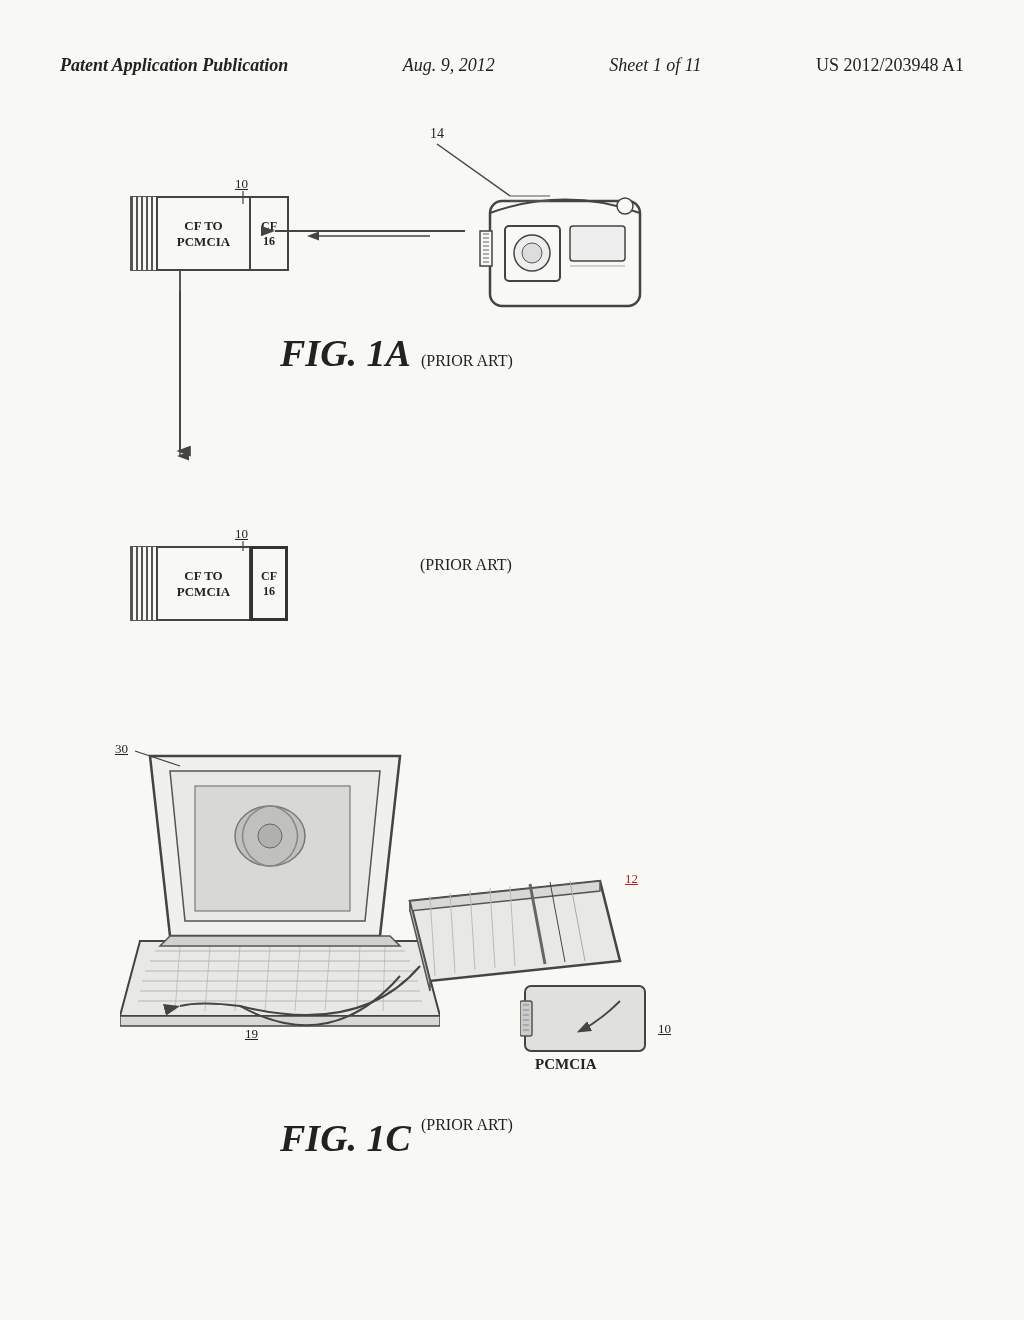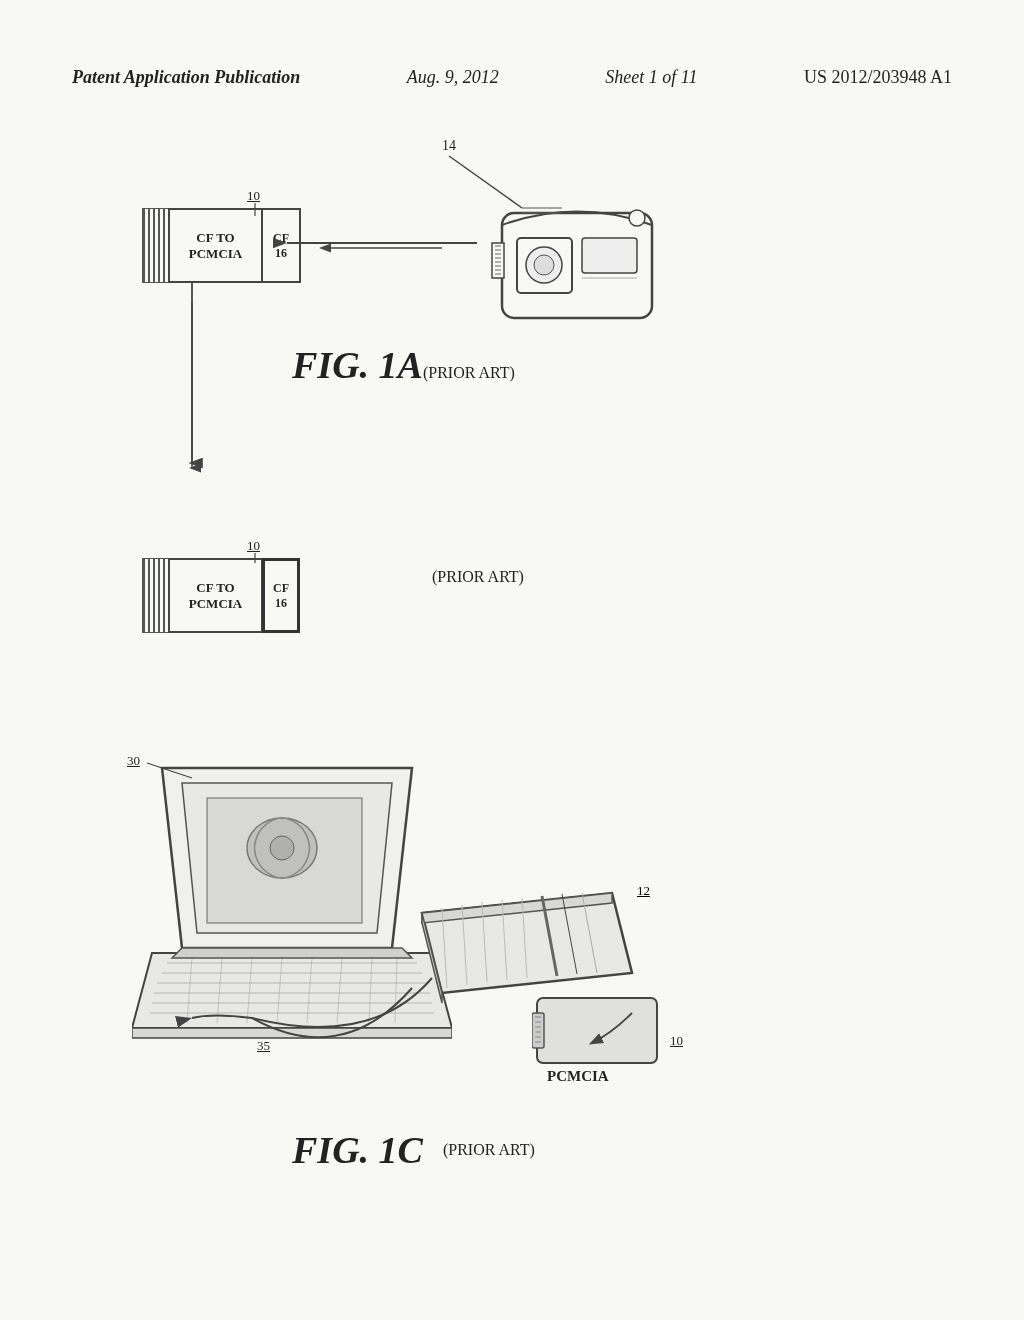--- a/index.html
+++ b/index.html
@@ -10,21 +10,21 @@
       font-family: 'Times New Roman', Times, serif;
       overflow: hidden;
       position: relative;
     }
 
     .page {
       width: 1024px;
       height: 1320px;
       background: #f8f8f4;
       position: relative;
-      padding: 12px;
+      padding: 0;
     }
 
     
     .header {
       display: flex;
       justify-content: space-between;
       align-items: flex-start;
       padding: 55px 60px 20px 60px;
       border-bottom: none;
     }
@@ -168,21 +168,21 @@
 
       <svg style="position:absolute; top:100px; left:185px; width:210px; height:30px; overflow:visible;">
         <defs>
           <marker id="ah2" markerWidth="8" markerHeight="8" refX="0" refY="3" orient="auto">
             <path d="M8,0 L8,6 L0,3 z" fill="#444"></path>
           </marker>
         </defs>
         <line x1="200" y1="15" x2="10" y2="15" stroke="#444" stroke-width="1.8" marker-end="url(#ah2)"></line>
       </svg>
 
-      <div style="position:absolute; top:215px; left:200px; display:flex; align-items:baseline; ">
+      <div style="position:absolute; top:215px; left:200px; display:flex; align-items:baseline; gap:10px;">
         <span style="font-size:38px; font-weight:bold; font-style:italic; color:#222;">FIG. 1A</span>
         <span style="font-size:16px; color:#222;">(PRIOR ART)</span>
       </div>
 
       <svg style="position:absolute; top:155px; left:60px; width:150px; height:200px; overflow:visible;">
         <defs>
           <marker id="ah3" markerWidth="8" markerHeight="8" refX="3" refY="6" orient="auto">
             <path d="M0,0 L6,0 L3,8 z" fill="#444"></path>
           </marker>
         </defs>
@@ -274,21 +274,21 @@
         <line x1="150" y1="11" x2="165" y2="91" stroke="#444" stroke-width="1"></line>
         <line x1="170" y1="10" x2="185" y2="90" stroke="#aaa" stroke-width="1"></line>
 
         <line x1="30" y1="25" x2="35" y2="105" stroke="#bbb" stroke-width="1"></line>
         <line x1="50" y1="22" x2="55" y2="102" stroke="#bbb" stroke-width="1"></line>
         <line x1="70" y1="19" x2="75" y2="99" stroke="#bbb" stroke-width="1"></line>
         <line x1="90" y1="17" x2="95" y2="97" stroke="#bbb" stroke-width="1"></line>
         <line x1="110" y1="15" x2="115" y2="95" stroke="#bbb" stroke-width="1"></line>
       </svg>
 
-      <div style="position:absolute; top:145px; left:545px; font-size:13px; color:#000000; text-decoration:underline;">12</div>
+      <div style="position:absolute; top:145px; left:545px; font-size:13px; color:#b91c1c; text-decoration:underline;">12</div>
 
       <svg style="position:absolute; top:255px; left:440px; width:140px; height:80px;" viewBox="0 0 140 80">
 
         <rect x="5" y="5" width="120" height="65" rx="6" fill="#e0e0dc" stroke="#444" stroke-width="2"></rect>
 
         <rect x="0" y="20" width="12" height="35" rx="2" fill="#ccc" stroke="#555" stroke-width="1.5"></rect>
 
         <line x1="3" y1="24" x2="9" y2="24" stroke="#888" stroke-width="1"></line>
         <line x1="3" y1="29" x2="9" y2="29" stroke="#888" stroke-width="1"></line>
         <line x1="3" y1="34" x2="9" y2="34" stroke="#888" stroke-width="1"></line>
@@ -314,32 +314,32 @@
       <svg style="position:absolute; top:180px; left:80px; width:350px; height:180px; overflow:visible;">
         <defs>
           <marker id="ah5" markerWidth="8" markerHeight="8" refX="0" refY="3" orient="auto">
             <path d="M8,0 L8,6 L0,3 z" fill="#444"></path>
           </marker>
         </defs>
 
         <path d="M260,60 Q200,130 80,100 Q40,95 20,100" fill="none" stroke="#444" stroke-width="2" marker-end="url(#ah5)"></path>
       </svg>
 
-      <div style="position:absolute; top:300px; left:165px; font-size:13px; color:#222; text-decoration:underline;">35</div>
+      <div style="position:absolute; top:300px; left:165px; font-size:13px; color:#222; text-decoration:underline;">19</div>
 
       <svg style="position:absolute; top:255px; left:440px; width:100px; height:60px; overflow:visible;">
         <defs>
           <marker id="ah6" markerWidth="8" markerHeight="8" refX="6" refY="3" orient="auto">
             <path d="M0,0 L0,6 L8,3 z" fill="#444"></path>
           </marker>
         </defs>
         <path d="M100,20 Q80,40 60,50" fill="none" stroke="#444" stroke-width="1.8" marker-end="url(#ah6)"></path>
       </svg>
 
-      <div style="position:absolute; top:390px; left:200px; display:flex; align-items:center; gap:20px;">
+      <div style="position:absolute; top:390px; left:200px; display:flex; align-items:flex-start; gap:10px;">
         <span style="font-size:38px; font-weight:bold; font-style:italic; color:#222;">FIG. 1C</span>
         <span style="font-size:16px; color:#222;">(PRIOR ART)</span>
       </div>
 
     </div>
 
   </div>
 
 </div>
 

